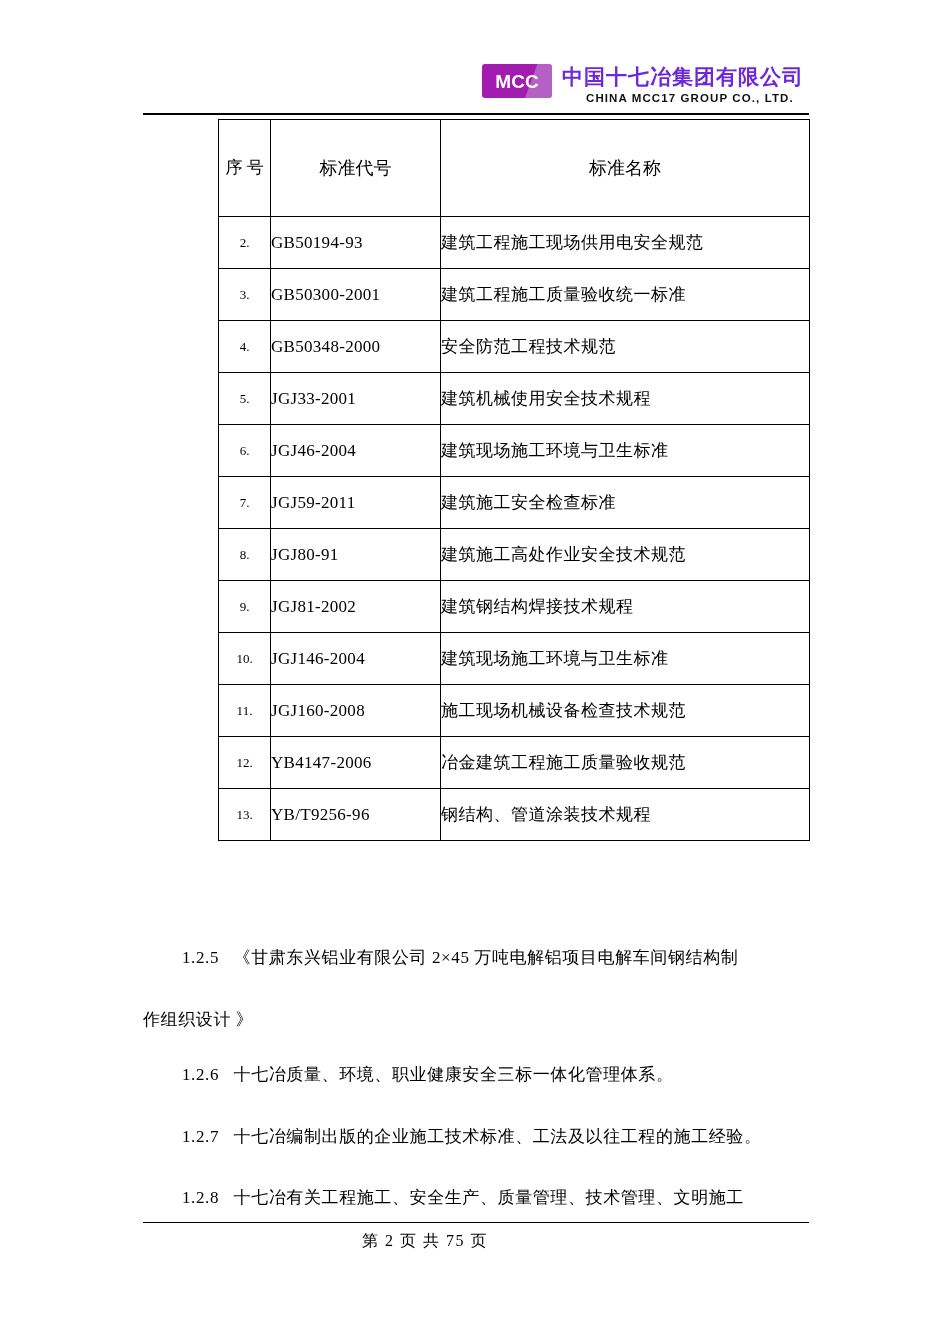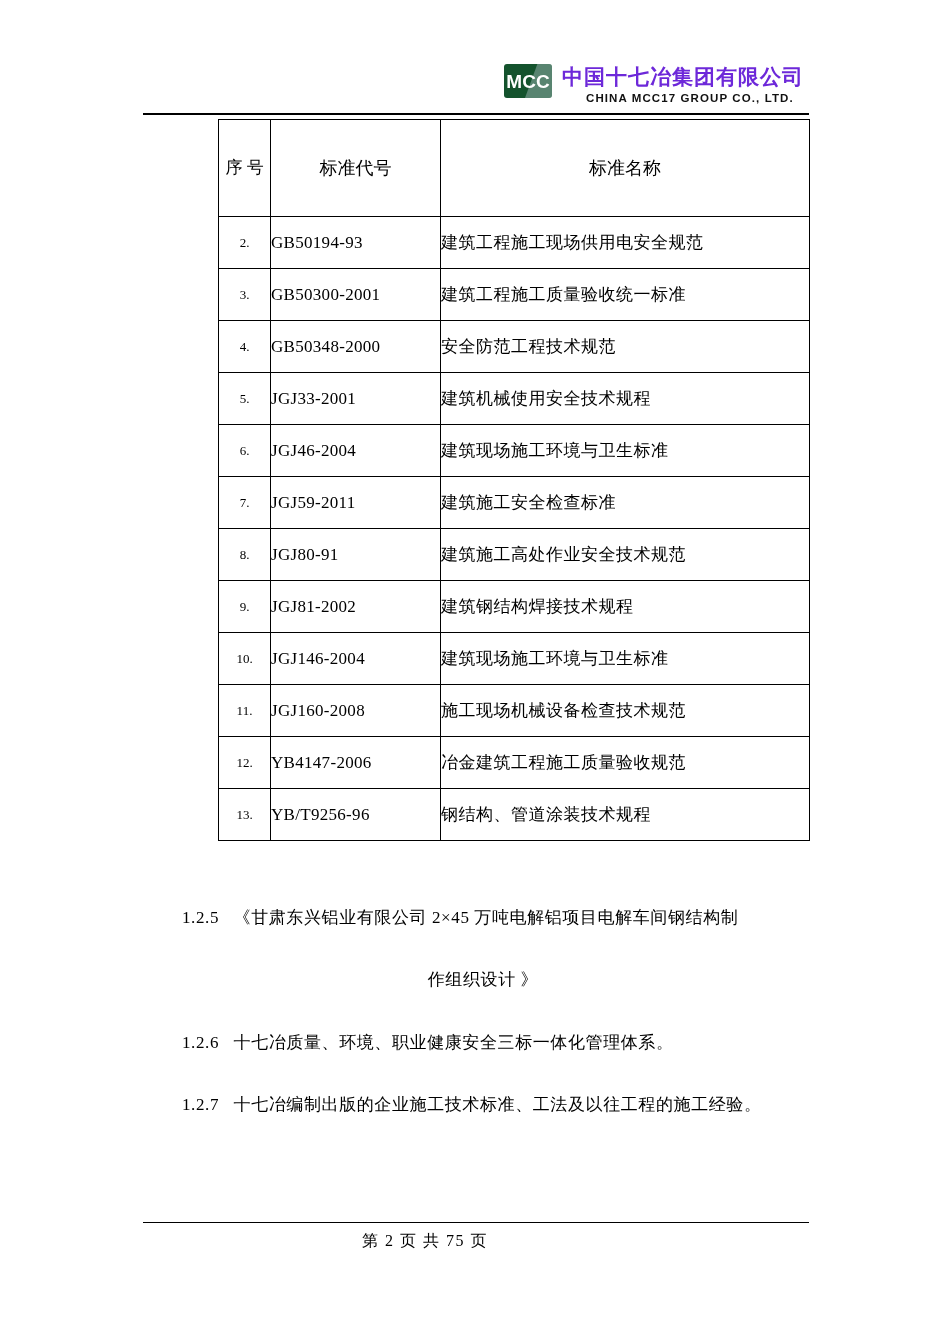--- a/index.html
+++ b/index.html
@@ -31,23 +31,23 @@
     height: 56px;
   }
   .logo-wrap {
     position: absolute;
     right: 146px;
     top: 0px;
     display: flex;
     align-items: flex-start;
   }
   .logo-mark {
-    width: 48px;
+    width: 70px;
     height: 34px;
-    background: #14532d;
+    background: #a21caf;
     border-radius: 3px;
     display: flex;
     align-items: center;
     justify-content: center;
     position: relative;
     margin-right: 10px;
     overflow: hidden;
   }
   .logo-mark .mcc-text {
     color: #ffffff;
@@ -166,22 +166,22 @@
     width: 680px;
   }
   .para {
     font-size: 17px;
     line-height: 1.5;
     letter-spacing: 0.6px;
     margin: 0 0 0 0;
     font-family: "Liberation Serif", serif;
     white-space: pre-wrap;
   }
-  .p1 { margin-left: 39px; margin-bottom: 36px; }
-  .p1b { margin-left: 0px; margin-bottom: 38px; text-align: center; }
+  .p1 { margin-left: 39px; margin-bottom: 36px; margin-top: 40px; }
+  .p1b { margin-left: 0px; margin-bottom: 30px; }
   .p2 { margin-left: 39px; margin-bottom: 36px; }
   .p3 { margin-left: 39px; margin-bottom: 36px; }
   .p4 { margin-left: 39px; }
 
   
   .footer-rule {
     position: absolute;
     left: 143px;
     top: 1222px;
     width: 666px;
@@ -295,18 +295,19 @@
         </tr>
       </tbody>
     </table>
   </div>
 
   <div class="body-text">
     <div class="para p1">1.2.5   《甘肃东兴铝业有限公司 2×45 万吨电解铝项目电解车间钢结构制</div>
     <div class="para p1b">作组织设计 》</div>
     <div class="para p2">1.2.6   十七冶质量、环境、职业健康安全三标一体化管理体系。</div>
     <div class="para p3">1.2.7   十七冶编制出版的企业施工技术标准、工法及以往工程的施工经验。</div>
+    <div class="para p4">1.2.8   十七冶有关工程施工、安全生产、质量管理、技术管理、文明施工</div>
   </div>
 
   <div class="footer-rule"></div>
   <div class="footer">第 2 页 共 75 页</div>
 
 </div>
 
 </body></html>

